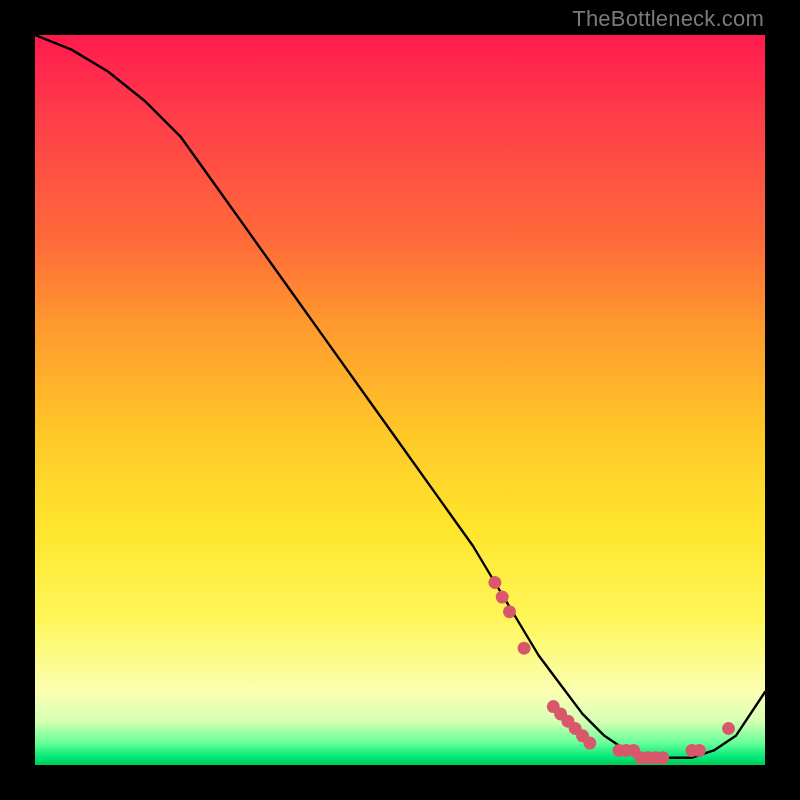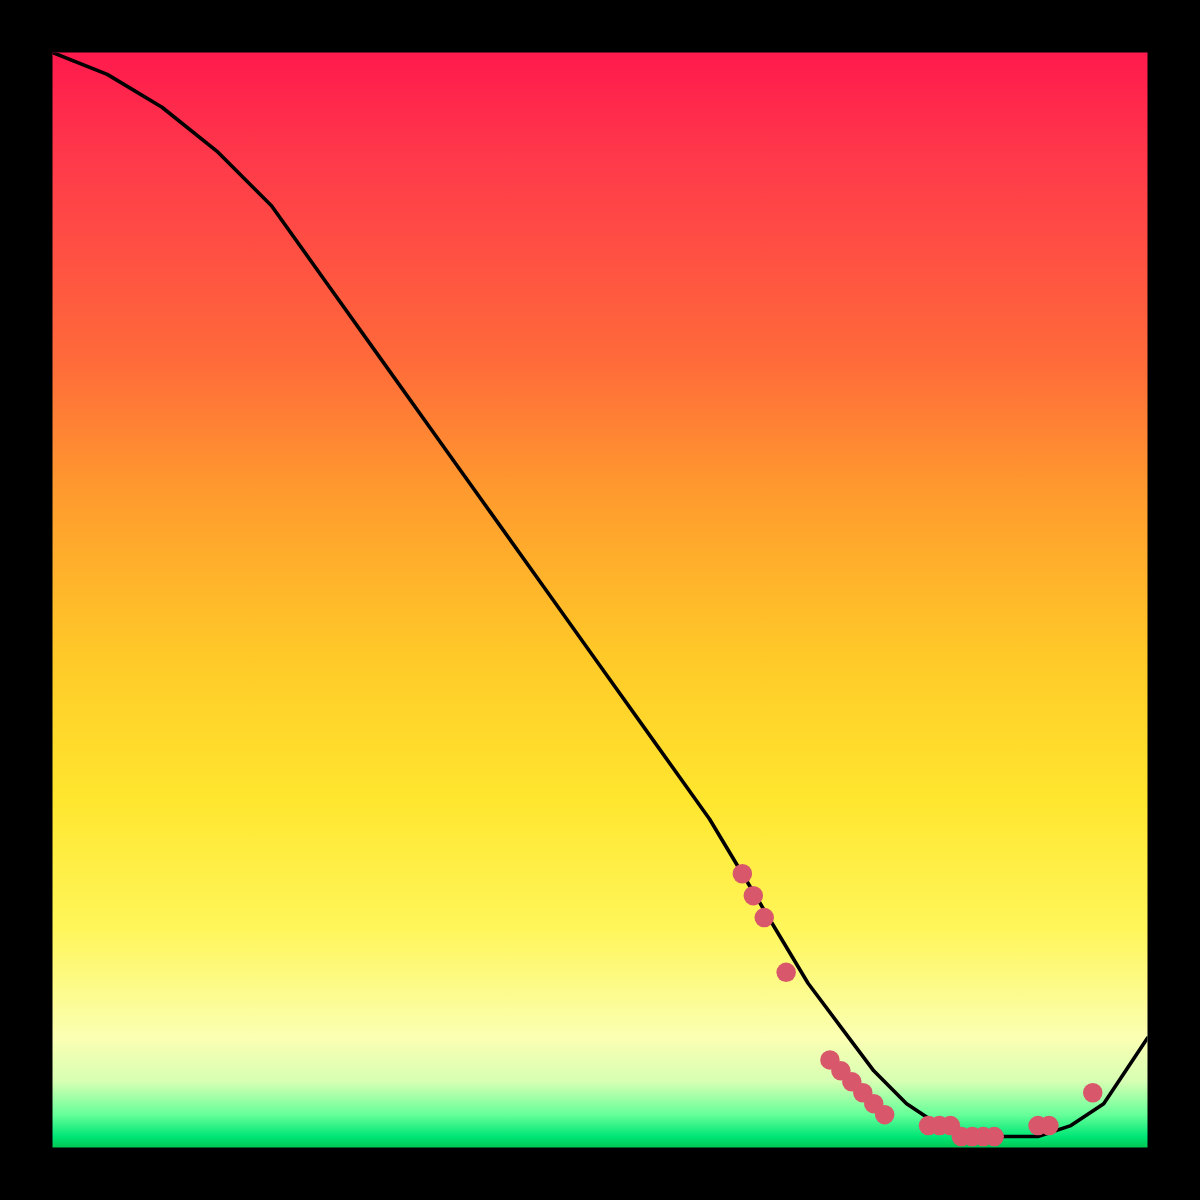--- a/index.html
+++ b/index.html
@@ -55,20 +55,21 @@
     left: 0;
     top: 0;
     width: 730px;
     height: 730px;
   }
 </style>
 </head>
 <body>
 
 <div class="frame">
+  <div class="watermark">TheBottleneck.com</div>
 
   <div class="plot">
     <svg class="overlay" viewBox="0 0 730 730" preserveAspectRatio="none">
       <path id="curve-path" fill="none" stroke="#000" stroke-width="2.4" stroke-linecap="round" stroke-linejoin="round" d="M0.0,0.0 L36.5,14.6 L73.0,36.5 L109.5,65.7 L146.0,102.2 L182.5,153.3 L219.0,204.4 L255.5,255.5 L292.0,306.6 L328.5,357.7 L365.0,408.8 L401.5,459.9 L438.0,511.0 L459.9,547.5 L481.8,584.0 L503.7,620.5 L525.6,649.7 L547.5,678.9 L569.4,700.8 L591.3,715.4 L613.2,722.7 L635.1,722.7 L657.0,722.7 L678.9,715.4 L700.8,700.8 L730.0,657.0"></path>
       <g id="markers-group">
           <circle cx="459.9" cy="547.5" r="6.5" fill="#d9576b"></circle>
           <circle cx="467.2" cy="562.1" r="6.5" fill="#d9576b"></circle>
           <circle cx="474.5" cy="576.7" r="6.5" fill="#d9576b"></circle>
           <circle cx="489.1" cy="613.2" r="6.5" fill="#d9576b"></circle>
           <circle cx="518.3" cy="671.6" r="6.5" fill="#d9576b"></circle>

